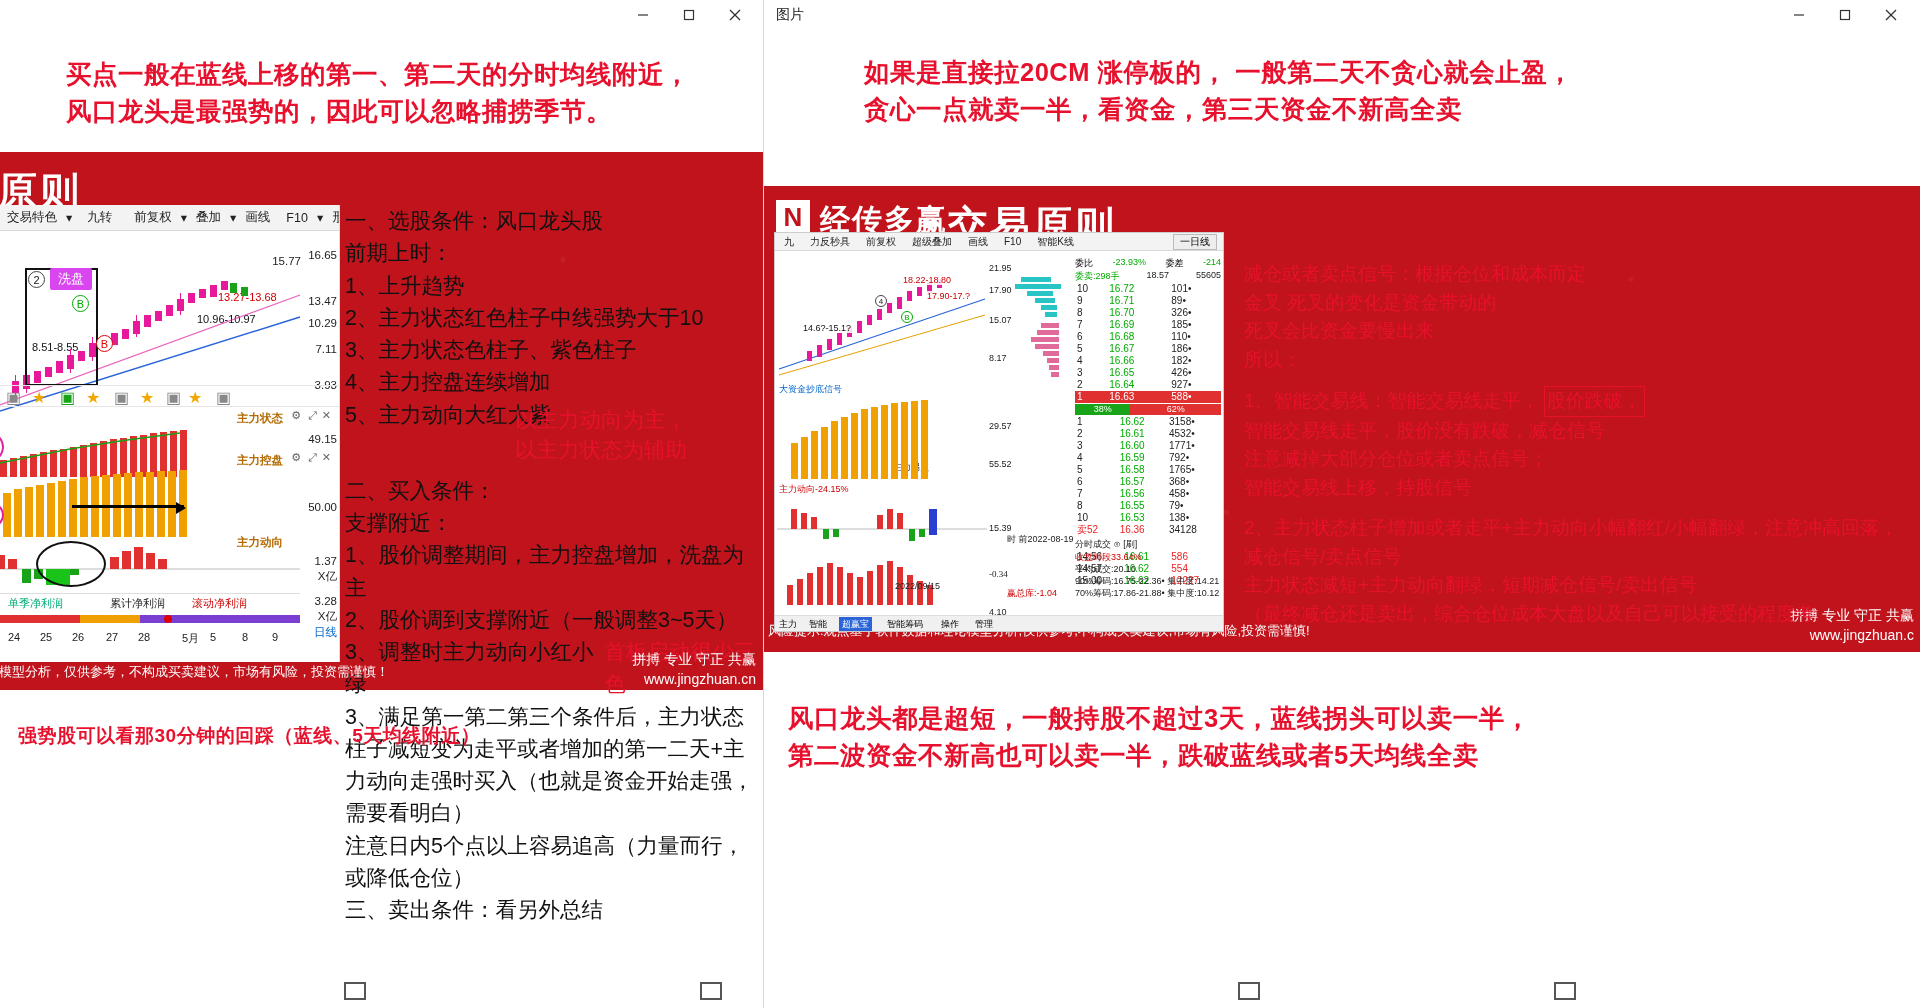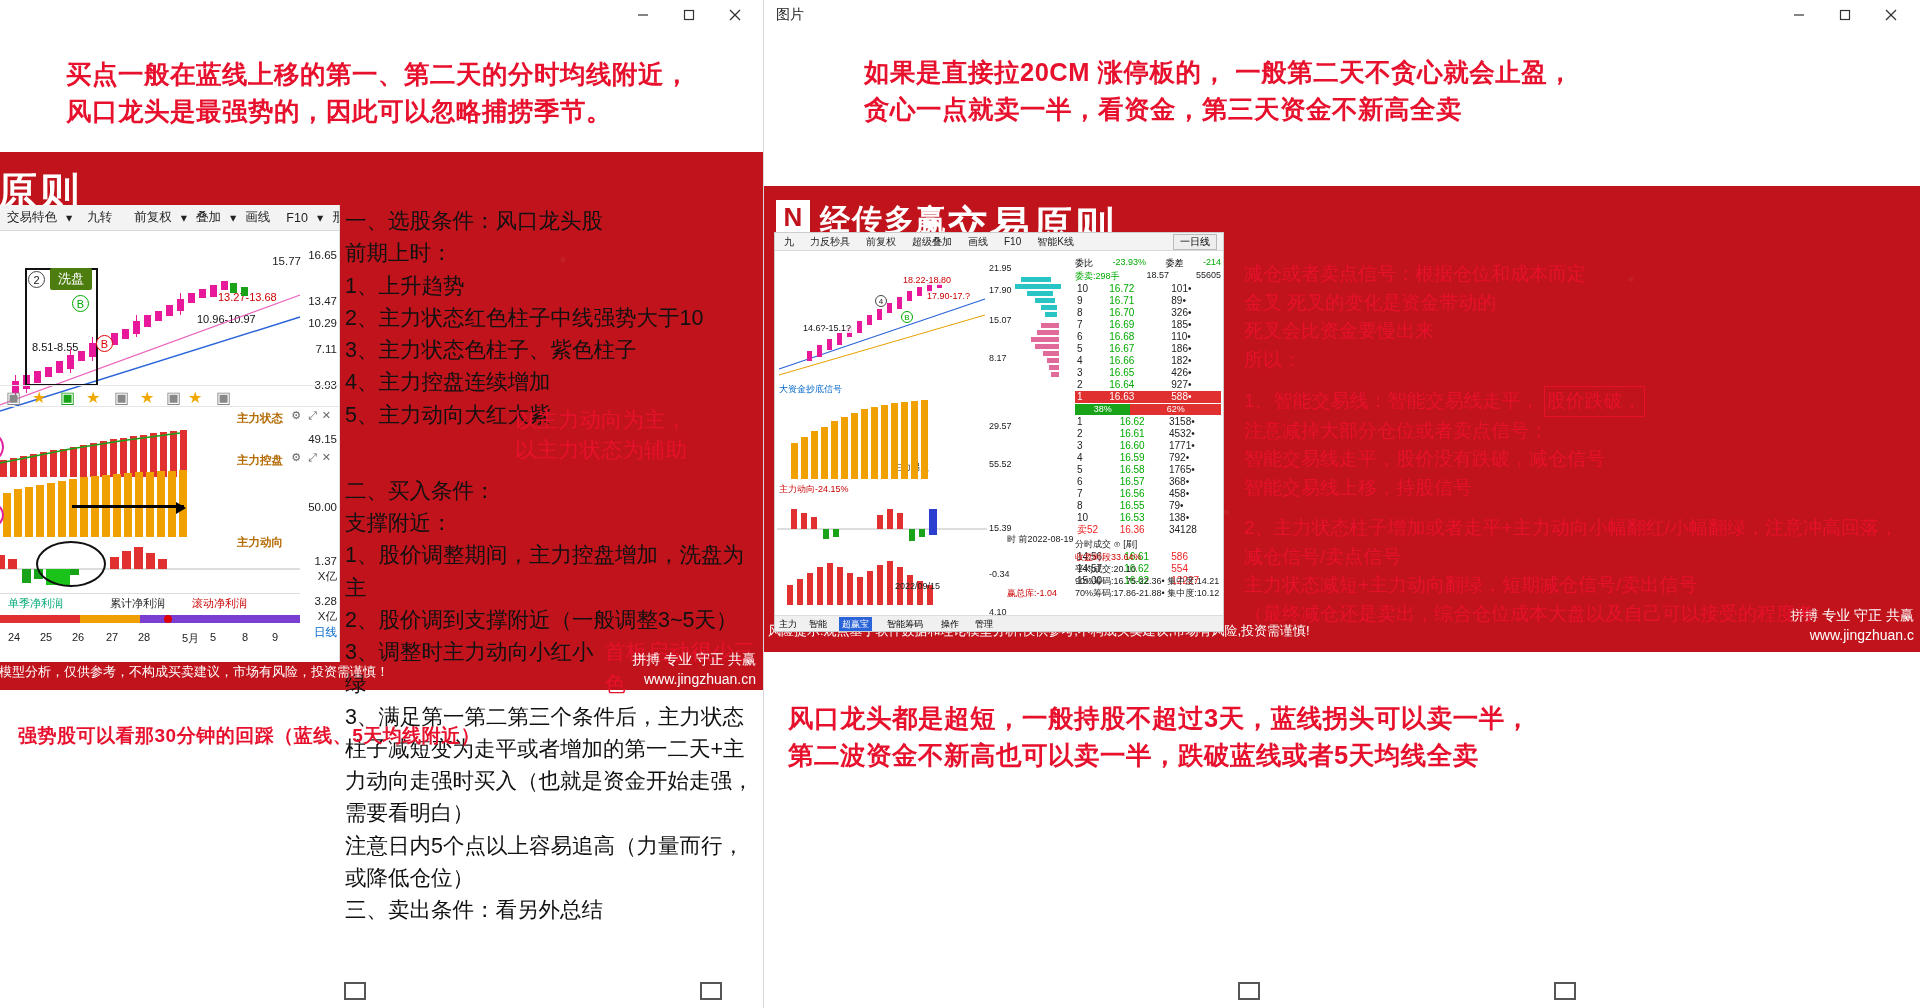--- a/index.html
+++ b/index.html
@@ -83,21 +83,21 @@
   .ellipse {
     position:absolute; border:2.5px solid #e020a0; border-radius:50%;
   }
   .blackbox { position:absolute; border:2px solid #111; }
   .arrow { position:absolute; height:0; border-top:3px solid #000; }
   .arrow:after {
     content:""; position:absolute; right:-2px; top:-6px;
     border-left:10px solid #000; border-top:6px solid transparent; border-bottom:6px solid transparent;
   }
   .tagbox {
-    position:absolute; background:#4d7c0f; color:#fff; font-size:13px;
+    position:absolute; background:#d946ef; color:#fff; font-size:13px;
     padding:2px 8px; border-radius:2px;
   }
   .circlenum {
     position:absolute; width:17px; height:17px; border-radius:50%;
     border:1.5px solid #444; background:#fff; color:#222;
     font-size:11px; display:flex; align-items:center; justify-content:center;
   }
   .circlenum.green { border-color:#0a0; color:#0a0; }
   .circlenum.red { border-color:#d00; color:#d00; }
 
@@ -543,21 +543,21 @@
       </svg>
 
       <div style="position:absolute; left:214px; top:26px; width:44px; font-size:9px; color:#222;">
         <div style="position:absolute; top:4px;">21.95</div>
         <div style="position:absolute; top:26px;">17.90</div>
         <div style="position:absolute; top:56px;">15.07</div>
         <div style="position:absolute; top:94px;">8.17</div>
         <div style="position:absolute; top:162px;">29.57</div>
         <div style="position:absolute; top:200px;">55.52</div>
         <div style="position:absolute; top:264px;">15.39</div>
-        <div style="position:absolute; top:310px;">-0.34</div>
+        <div style="position:absolute; top:310px;font-family:Liberation Serif, serif;">-0.34</div>
         <div style="position:absolute; top:348px;">4.10</div>
       </div>
 
       <div style="position:absolute; left:300px; top:24px; width:146px; font-size:9px;">
         <div style="display:flex; justify-content:space-between;">
           <span>委比</span>
           <span class="c-green">-23.93%</span>
           <span>委差</span>
           <span class="c-green">-214</span>
         </div>
@@ -742,22 +742,22 @@
     <div style="position:absolute; left:480px; top:260px; width:660px; color:#e8112d; font-size:19px; line-height:1.5;">
       <div>减仓或者卖点信号：根据仓位和成本而定</div>
       <div>金叉 死叉的变化是资金带动的</div>
       <div>死叉会比资金要慢出来</div>
       <div>所以：</div>
       <div style="height:12px"></div>
       <div style="display:flex; align-items:center; gap:4px;">
         <span>1、智能交易线：智能交易线走平，</span>
         <span class="hi-box">股价跌破，</span>
       </div>
+      <div>智能交易线走平，股价没有跌破，减仓信号</div>
       <div>注意减掉大部分仓位或者卖点信号；</div>
-      <div>智能交易线走平，股价没有跌破，减仓信号</div>
       <div>智能交易线上移，持股信号</div>
       <div style="height:12px"></div>
       <div>2、主力状态柱子增加或者走平+主力动向小幅翻红/小幅翻绿，注意冲高回落，减仓信号/卖点信号</div>
       <div>主力状态减短+主力动向翻绿，短期减仓信号/卖出信号</div>
       <div>（最终减仓还是卖出，综合仓位成本大盘以及自己可以接受的程度考</div>
     </div>
 
     <div class="cap" style="position:absolute; left:24px; top:700px; width:1130px; font-size:25.5px; white-space:pre-line;">风口龙头都是超短，一般持股不超过3天，蓝线拐头可以卖一半，
 第二波资金不新高也可以卖一半，跌破蓝线或者5天均线全卖</div>
 

